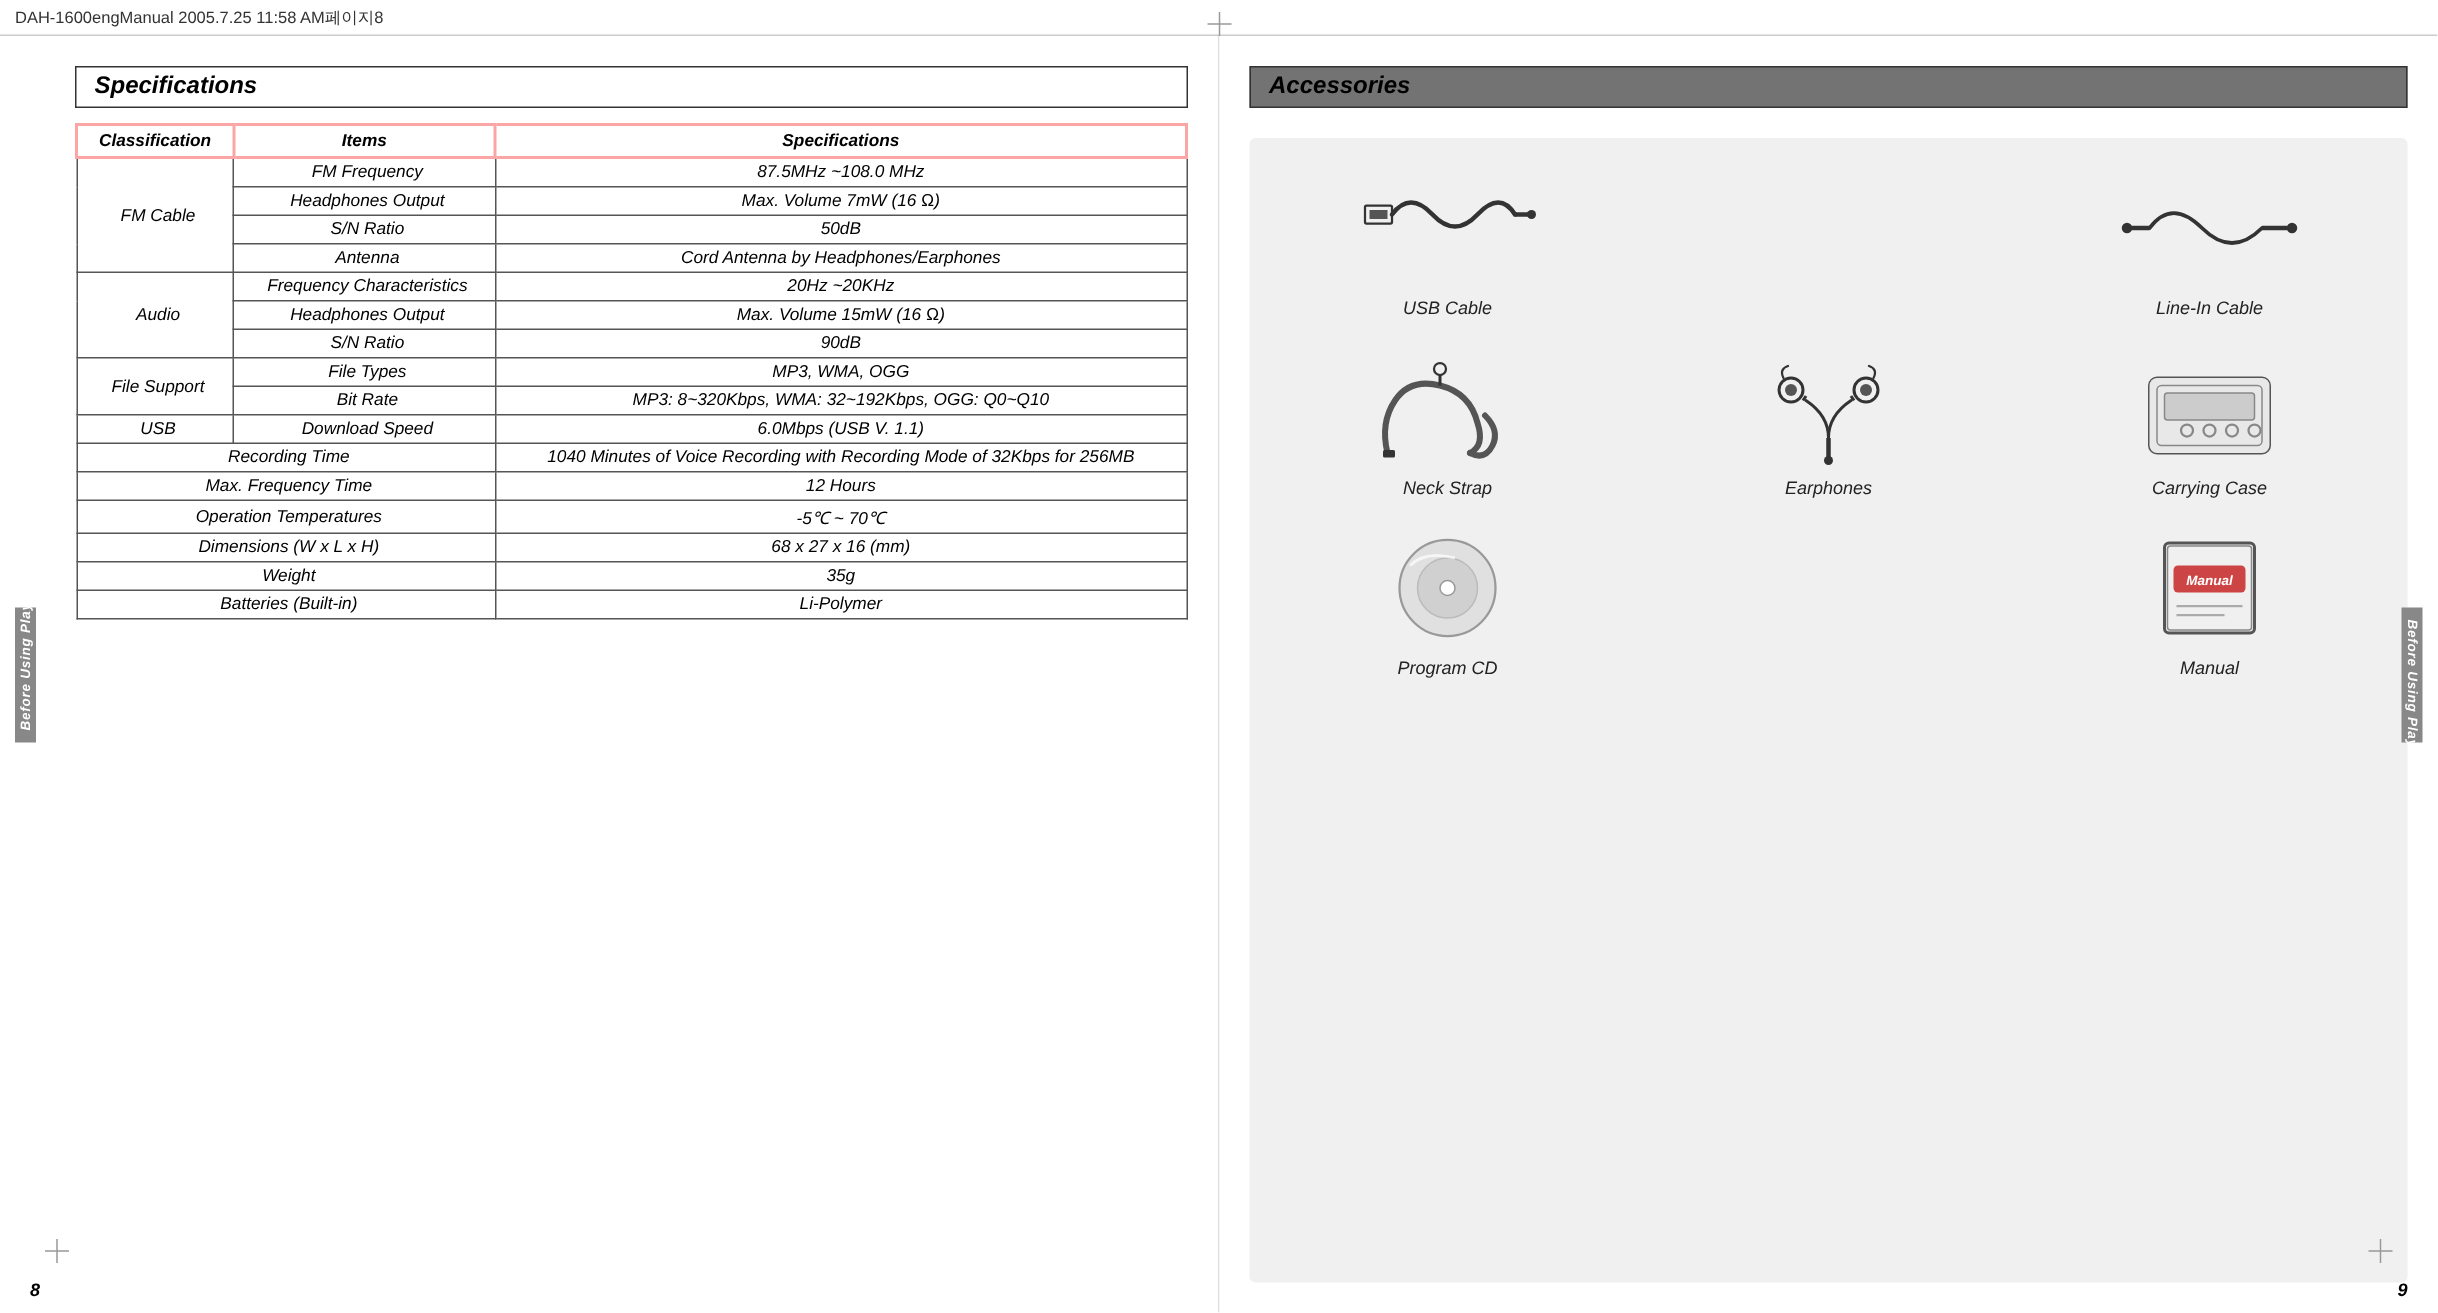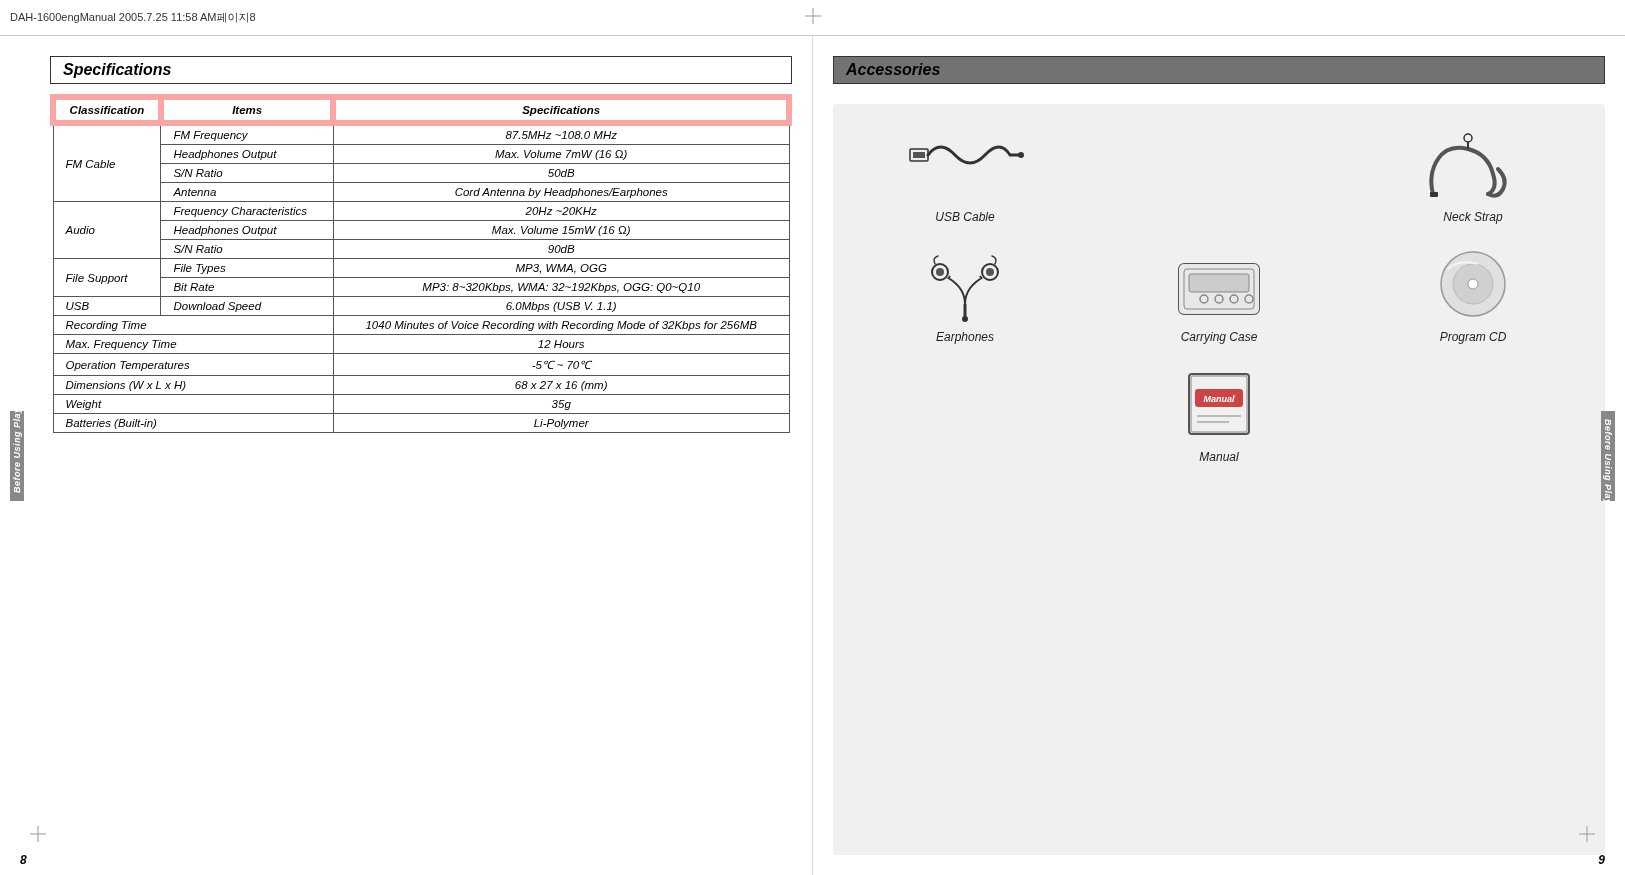--- a/index.html
+++ b/index.html
@@ -12,21 +12,21 @@
       overflow: hidden;
       display: flex;
       flex-direction: column;
     }
     .top-bar {
       background: #fff;
       padding: 4px 10px;
       font-size: 11px;
       color: #333;
       border-bottom: 1px solid #ccc;
-      height: 36px;
+      height: 24px;
       display: flex;
       align-items: center;
     }
     .main-content {
       display: flex;
       flex: 1;
       overflow: hidden;
       font-style: italic;
     }
     
@@ -82,32 +82,32 @@
       background: #fff;
     }
     .specs-table {
       width: calc(100% - 70px);
       margin-left: 50px;
       border-collapse: collapse;
       font-size: 11.5px;
     }
     .specs-table th {
       background: #fff;
-      border: 6px solid #fca5a5;
+      border: 2px solid #fca5a5;
       padding: 4px 8px;
       text-align: center;
       font-weight: bold;
     }
     .specs-table td {
       border: 1px solid #555;
       padding: 3px 8px;
       text-align: center;
     }
     .specs-table .center-cell {
-      text-align: left;
+      text-align: center;
       padding-left: 12px;
     }
     .page-number {
       position: absolute;
       bottom: 8px;
       font-size: 12px;
       font-weight: bold;
     }
     .page-number-left { left: 20px; }
     .page-number-right { right: 20px; }
@@ -302,20 +302,35 @@
 
               <line x1="105" y1="26" x2="116" y2="26" stroke="#333" stroke-width="3"></line>
               <circle cx="116" cy="26" r="3" fill="#333"></circle>
             </svg>
           </div>
           <div class="accessory-label">USB Cable</div>
         </div>
 
         <div></div>
 
+        <div class="accessory-item">
+          <div class="accessory-icon">
+            <svg width="120" height="70" viewBox="0 0 120 70">
+
+              <line x1="5" y1="35" x2="20" y2="35" stroke="#333" stroke-width="3"></line>
+              <circle cx="5" cy="35" r="3.5" fill="#333"></circle>
+
+              <path d="M20 35 Q35 15 55 35 Q75 55 95 35" fill="none" stroke="#333" stroke-width="2.5" stroke-linecap="round"></path>
+
+              <line x1="95" y1="35" x2="112" y2="35" stroke="#333" stroke-width="3"></line>
+              <circle cx="115" cy="35" r="3.5" fill="#333"></circle>
+            </svg>
+          </div>
+          <div class="accessory-label">Line-In Cable</div>
+        </div>
 
         <div class="accessory-item">
           <div class="accessory-icon">
             <svg width="110" height="80" viewBox="0 0 110 80">
 
               <path d="M15 70 Q10 50 20 35 Q30 20 50 25 Q70 30 75 50 Q80 65 70 70" fill="none" stroke="#555" stroke-width="4" stroke-linecap="round"></path>
               <path d="M70 70 Q80 75 85 65 Q90 55 80 45" fill="none" stroke="#555" stroke-width="4" stroke-linecap="round"></path>
 
               <circle cx="50" cy="14" r="4" fill="none" stroke="#333" stroke-width="1.5"></circle>
               <line x1="50" y1="18" x2="50" y2="25" stroke="#333" stroke-width="2"></line>

